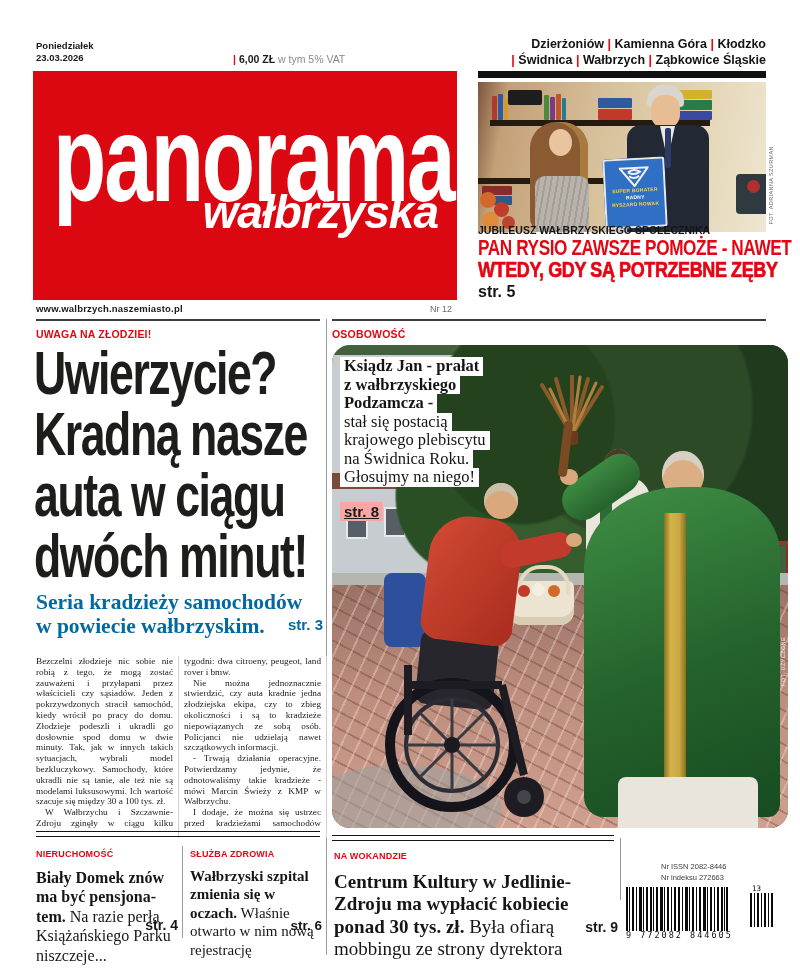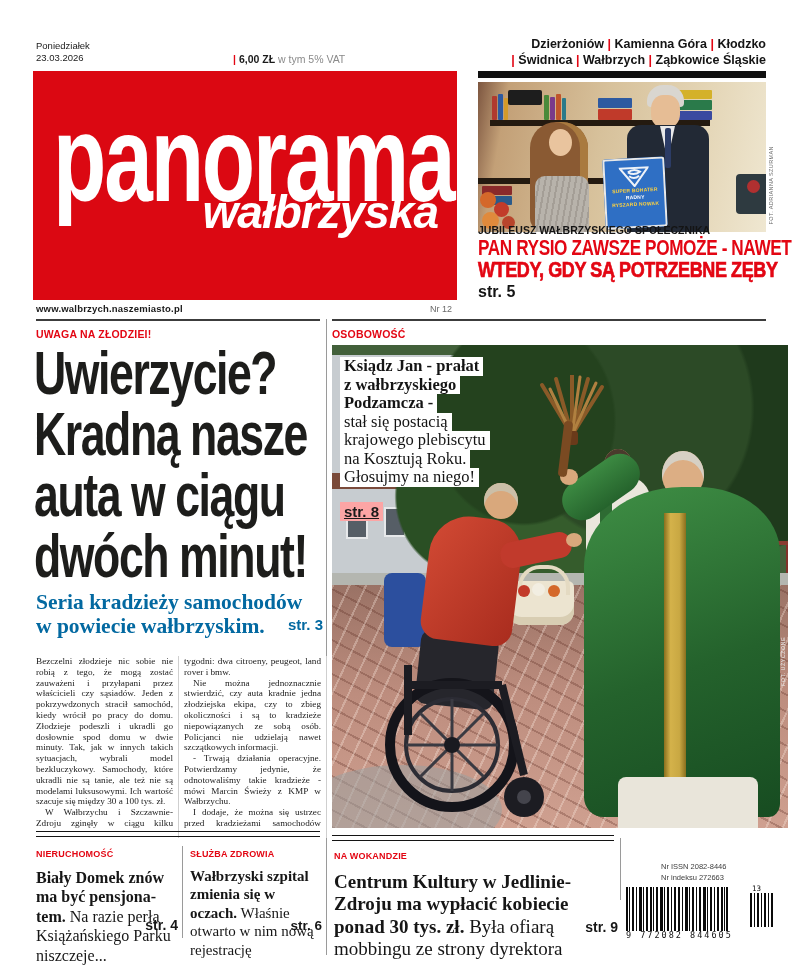--- a/index.html
+++ b/index.html
@@ -2,21 +2,21 @@
 <html lang="pl"><head>
 <meta charset="utf-8">
 <style>
   html,body{margin:0;padding:0;background:#fff;}
   .page{position:relative;width:800px;height:969px;background:#fff;overflow:hidden;
         font-family:"Liberation Sans",sans-serif;color:#1a1a1a;}
   .abs{position:absolute;}
   .nowrap{white-space:nowrap;}
 
   
-  .date-block{left:36px;top:40px;font-size:9.5px;font-weight:normal;line-height:1.25;}
+  .date-block{left:36px;top:40px;font-size:9.5px;font-weight:bold;line-height:1.25;}
   .price-block{left:233px;top:53px;font-size:10.5px;}
   .price-pipe{color:#e30613;font-weight:bold;}
   .price-val{font-weight:bold;}
   .price-note{color:#8a8a8a;}
   .cities{right:34px;top:36px;text-align:right;font-size:12.5px;font-weight:bold;line-height:1.3;color:#141414;}
   .cities .p{color:#e30613;}
   .topbar{left:478px;top:71px;width:288px;height:7px;background:#101010;}
 
   .logo-box{left:33px;top:71px;width:424px;height:229px;background:#db0812;}
   .logo-main{position:absolute;left:20px;top:26px;color:#fff;font-weight:bold;font-size:123px;
@@ -80,21 +80,21 @@
   .deck-ref{position:absolute;right:0;bottom:1px;font-family:"Liberation Sans",sans-serif;font-size:15px;font-weight:bold;}
   .body{left:36px;top:656px;width:285px;height:182px;column-count:2;column-gap:11px;column-rule:1px solid #cfcfcf;
         font-family:"Liberation Serif",serif;font-size:9.2px;line-height:10.8px;text-align:justify;color:#1b1b1b;}
   .body p{margin:0;text-indent:9px;}
   .body p:first-child{text-indent:0;}
   .drule{height:4px;border-top:1.5px solid #141414;border-bottom:1px solid #141414;}
   .drule-l{left:36px;top:831px;width:284px;}
   .drule-r{left:332px;top:835px;width:282px;}
 
   
-  .photo2{left:332px;top:345px;width:456px;height:483px;overflow:hidden;background:#42603a;}
+  .photo2{left:332px;top:345px;width:456px;height:483px;overflow:hidden;background:#42603a;border-radius:18px;}
   .p2-building{position:absolute;left:0;top:10px;width:128px;height:225px;background:#c7ccd0;}
   .p2-win{position:absolute;background:#565e66;border:2px solid #e6e8ea;}
   .p2-band{position:absolute;left:0;top:128px;width:128px;height:16px;background:#7a4a3a;}
   .p2-trees{position:absolute;left:0;top:0;width:456px;height:252px;background:
       radial-gradient(90px 120px at 18% 15%,rgba(34,56,28,0) 0 60%,rgba(34,56,28,0) 100%),
       radial-gradient(150px 170px at 42% 30%,#24421e 0 60%,rgba(36,66,30,0) 62%),
       radial-gradient(190px 210px at 66% 25%,#2c4a26 0 62%,rgba(44,74,38,0) 64%),
       radial-gradient(170px 190px at 90% 35%,#1f3a1c 0 62%,rgba(31,58,28,0) 64%),
       radial-gradient(150px 150px at 55% 70%,#355c2c 0 60%,rgba(53,92,44,0) 62%),
       radial-gradient(120px 130px at 30% 60%,#2a4f24 0 60%,rgba(42,79,36,0) 62%);}
@@ -362,21 +362,21 @@
     <div class="p2-chasuble"></div>
     <div class="p2-trim"></div>
     <div class="p2-alb"></div>
 
     <div class="ovl">
       <span class="ln b">Ksiądz Jan - prałat</span>
       <span class="ln b">z wałbrzyskiego</span>
       <span class="ln b">Podzamcza -</span>
       <span class="ln">stał się postacią</span>
       <span class="ln">krajowego plebiscytu</span>
-      <span class="ln">na Kosztują Roku.</span>
+      <span class="ln">na Świdnica Roku.</span>
       <span class="ln">Głosujmy na niego!</span>
       <span class="ref">str. 8</span>
     </div>
     <div class="credit-v credit2">FOT. UŻYCZONE</div>
   </div>
 
   <div class="abs drule drule-l"></div>
   <div class="abs drule drule-r"></div>
   <div class="abs vline vt1"></div>
   <div class="abs vline vt3"></div>

